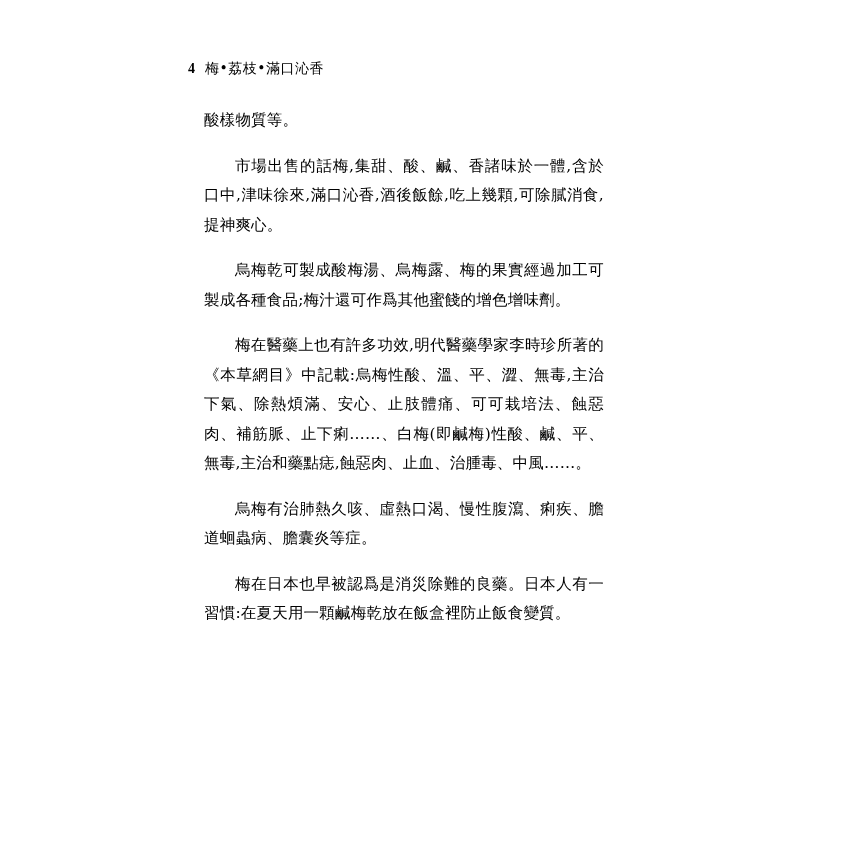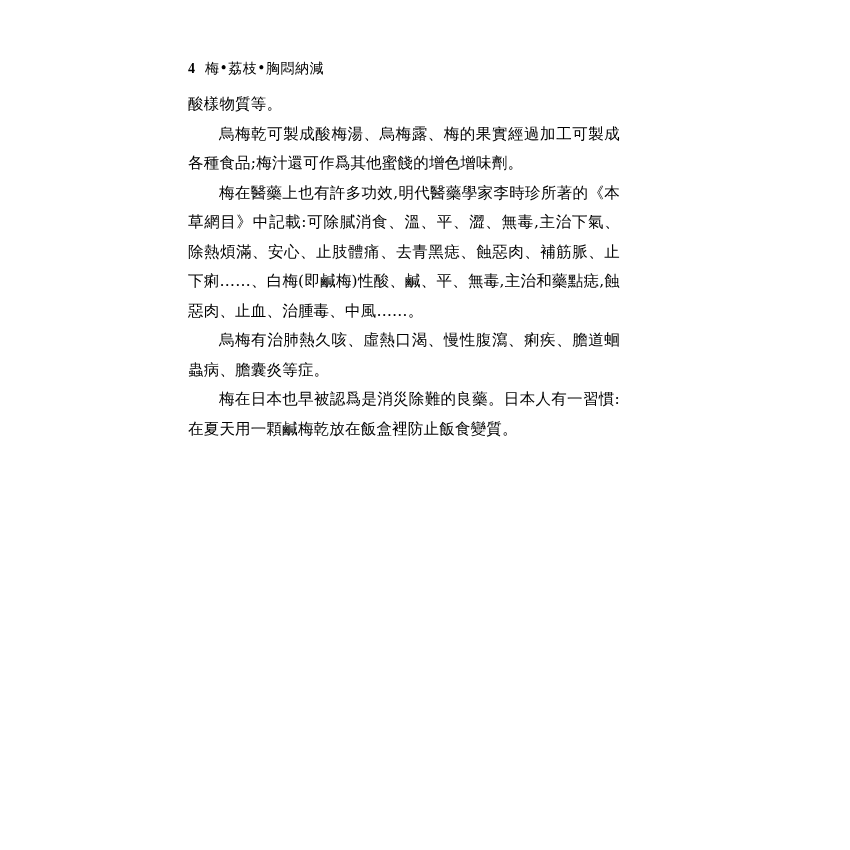--- a/index.html
+++ b/index.html
@@ -45,39 +45,40 @@
     top: 90px;
     width: 432px;
     font-size: 15.5px;
     line-height: 29.5px;
     text-align: justify;
     text-justify: inter-ideograph;
     font-family: "DejaVu Serif", "Liberation Serif", serif;
     letter-spacing: 0.2px;
   }
   .body-text p {
-    margin: 0;
+    margin: 16px;
     text-indent: 0;
   }
   .body-text p.indent {
     text-indent: 2em;
   }
 </style>
 </head>
 <body>
 
 <div class="page">
 
   <div class="header">
     <span class="folio">4</span>
-    <span class="running-title">梅•荔枝•胸悶納減</span>
+    <span class="running-title">梅•荔枝•滿口沁香</span>
   </div>
 
   <div class="body-text">
     <p>酸樣物質等。</p>
+    <p class="indent">市場出售的話梅,集甜、酸、鹹、香諸味於一體,含於口中,津味徐來,滿口沁香,酒後飯餘,吃上幾顆,可除膩消食,提神爽心。</p>
     <p class="indent">烏梅乾可製成酸梅湯、烏梅露、梅的果實經過加工可製成各種食品;梅汁還可作爲其他蜜餞的增色增味劑。</p>
-    <p class="indent">梅在醫藥上也有許多功效,明代醫藥學家李時珍所著的《本草網目》中記載:可除膩消食、溫、平、澀、無毒,主治下氣、除熱煩滿、安心、止肢體痛、去青黑痣、蝕惡肉、補筋脈、止下痢……、白梅(即鹹梅)性酸、鹹、平、無毒,主治和藥點痣,蝕惡肉、止血、治腫毒、中風……。</p>
+    <p class="indent">梅在醫藥上也有許多功效,明代醫藥學家李時珍所著的《本草網目》中記載:烏梅性酸、溫、平、澀、無毒,主治下氣、除熱煩滿、安心、止肢體痛、可可栽培法、蝕惡肉、補筋脈、止下痢……、白梅(即鹹梅)性酸、鹹、平、無毒,主治和藥點痣,蝕惡肉、止血、治腫毒、中風……。</p>
     <p class="indent">烏梅有治肺熱久咳、虛熱口渴、慢性腹瀉、痢疾、膽道蛔蟲病、膽囊炎等症。</p>
     <p class="indent">梅在日本也早被認爲是消災除難的良藥。日本人有一習慣:在夏天用一顆鹹梅乾放在飯盒裡防止飯食變質。</p>
 
   </div>
 
 </div>
 
 </body></html>

